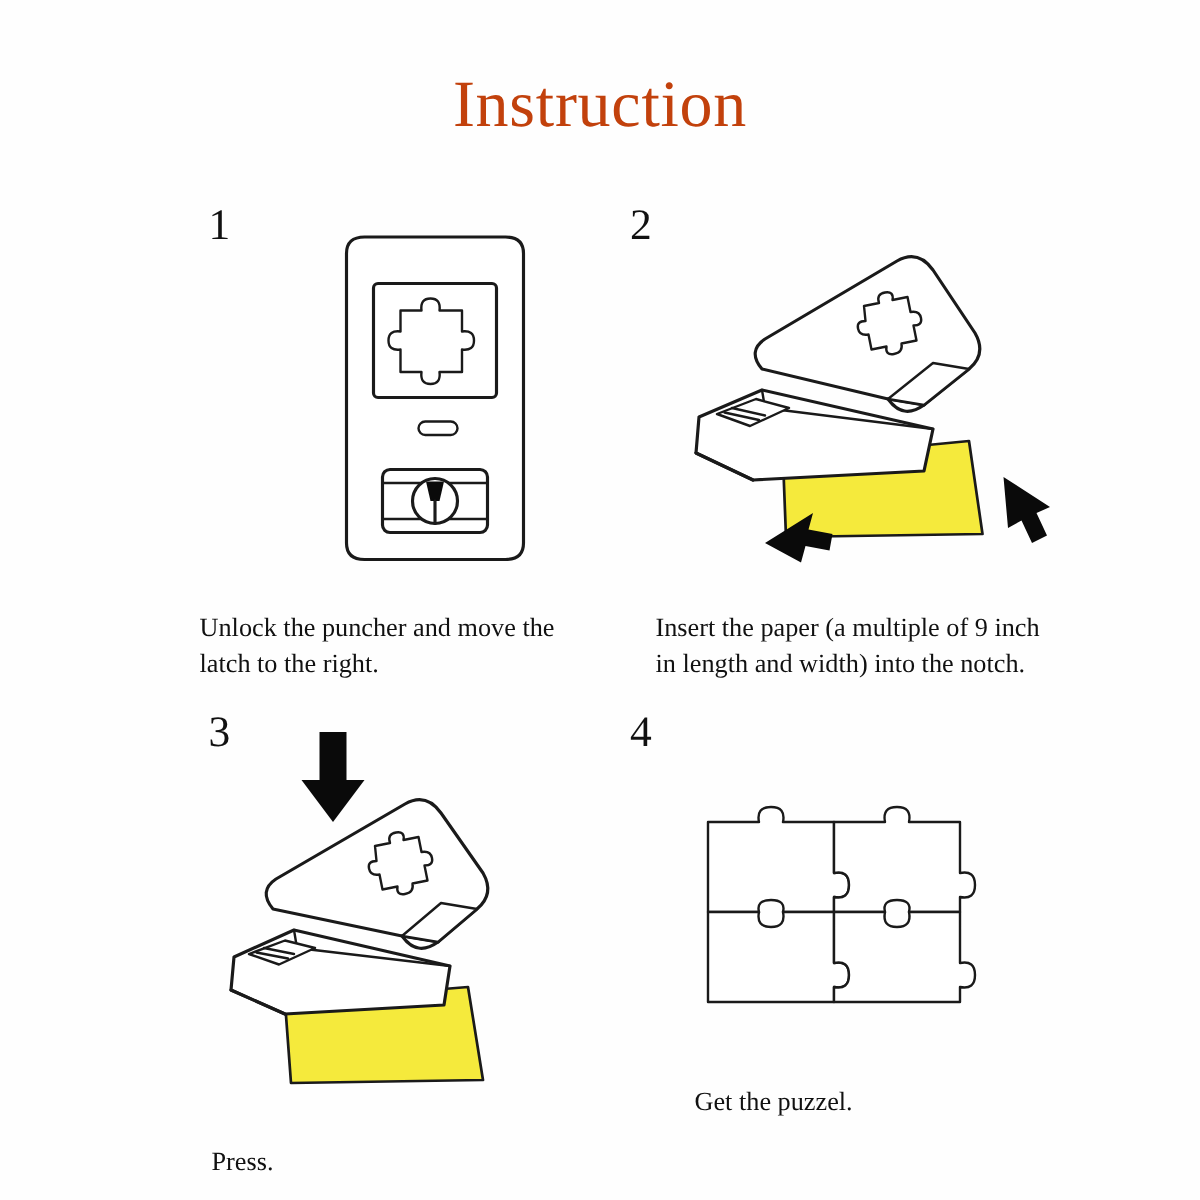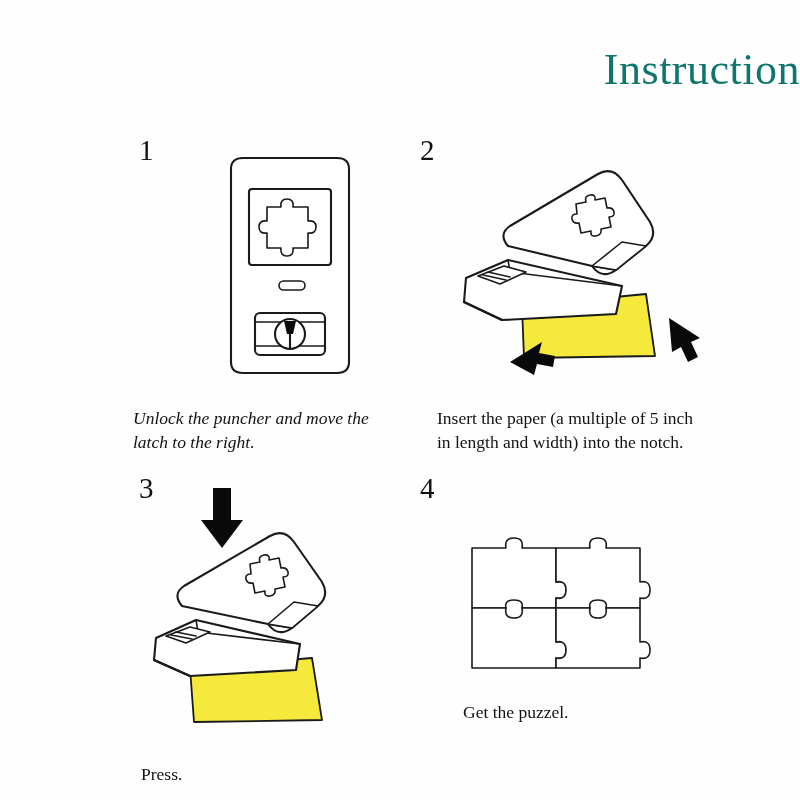--- a/index.html
+++ b/index.html
@@ -19,25 +19,25 @@
     position: relative;
     width: 800px;
     height: 800px;
     background: #fefefe;
   }
   .title {
     position: absolute;
     top: 44px;
     left: 0;
     width: 800px;
-    text-align: right;
+    text-align: center;
     font-size: 44px;
     font-family: "Liberation Serif", serif;
     letter-spacing: 0.5px;
-    color: #0f766e;
+    color: #c2410c;
   }
   .step {
     position: absolute;
   }
   .step-num {
     position: absolute;
     font-size: 29px;
     font-family: "Liberation Serif", serif;
     color: #111;
   }
@@ -83,21 +83,21 @@
         <rect class="wh" x="50" y="158" width="70" height="42" rx="5"></rect>
         <line class="ln-thin" x1="50" y1="167" x2="120" y2="167"></line>
         <line class="ln-thin" x1="50" y1="191" x2="120" y2="191"></line>
 
         <circle class="wh" cx="85" cy="179" r="15"></circle>
         <path class="blk" d="M79 166 L91 166 L88 179 L82 179 Z"></path>
         <line class="ln" x1="85" y1="179" x2="85" y2="194"></line>
       </svg>
     </div>
 
-    <div class="caption" style="left:133px; top:406px; width:270px; white-space:pre-line;font-style:italic;">Unlock the puncher and move the
+    <div class="caption" style="left:133px; top:406px; width:270px; white-space:pre-line;">Unlock the puncher and move the
 latch to the right.</div>
   </div>
 
   <div class="step">
     <div class="step-num" style="left:420px; top:134px;">2</div>
 
     <div class="art" style="left:450px; top:160px;">
       <svg width="260" height="230" viewBox="0 0 260 230" aria-hidden="true">
 
         <path class="ylw" d="M72 146 L196 134 L205 196 L74 198 Z"></path>
@@ -115,21 +115,21 @@
 
         <path class="wh-thin" d="M126 44 L136 42 Q134 36 140 35 Q146 34 145 40 L155 38 L157 48 Q163 47 164 52 Q165 57 159 57 L161 67 L151 69 Q152 75 146 76 Q140 77 141 71 L131 73 L129 63 Q123 64 122 59 Q121 54 127 54 Z"></path>
 
         <path class="wh-thin" d="M142 106 L166 110 L196 86 L172 82 Z"></path>
 
         <path class="blk" d="M219 158 L250 178 L241 182 L248 197 L238 202 L231 187 L222 192 Z"></path>
         <path class="blk" d="M60 202 L92 182 L89 193 L105 196 L103 207 L87 204 L84 215 Z"></path>
       </svg>
     </div>
 
-    <div class="caption" style="left:437px; top:406px; width:290px; white-space:pre-line;">Insert the paper (a multiple of 5 inch
+    <div class="caption" style="left:437px; top:406px; width:290px; white-space:pre-line;">Insert the paper (a multiple of 9 inch
 in length and width) into the notch.</div>
   </div>
 
   <div class="step">
     <div class="step-num" style="left:139px; top:472px;">3</div>
 
     <div class="art" style="left:150px; top:486px;">
       <svg width="260" height="240" viewBox="0 0 260 240" aria-hidden="true">
 
         <path class="blk" d="M63 2 L81 2 L81 34 L93 34 L72 62 L51 34 L63 34 Z"></path>
@@ -163,16 +163,16 @@
 
           <path d="M10 18 L44 18 Q42 8 52 8 Q62 8 60 18 L94 18 L94 52 Q104 50 104 60 Q104 70 94 68 L94 78 L60 78 Q62 70 52 70 Q42 70 44 78 L10 78 Z"></path>
           <path d="M94 18 L128 18 Q126 8 136 8 Q146 8 144 18 L178 18 L178 52 Q188 50 188 60 Q188 70 178 68 L178 78 L144 78 Q146 70 136 70 Q126 70 128 78 L94 78 L94 68 Q104 70 104 60 Q104 50 94 52 Z"></path>
 
           <path d="M10 78 L44 78 Q42 88 52 88 Q62 88 60 78 L94 78 L94 112 Q104 110 104 120 Q104 130 94 128 L94 138 L60 138 L10 138 Z"></path>
           <path d="M94 78 L128 78 Q126 88 136 88 Q146 88 144 78 L178 78 L178 112 Q188 110 188 120 Q188 130 178 128 L178 138 L144 138 L94 138 L94 128 Q104 130 104 120 Q104 110 94 112 Z"></path>
         </g>
       </svg>
     </div>
 
-    <div class="caption" style="left:463px; top:700px; width:240px; white-space:pre-line;">Get the puzzel.</div>
+    <div class="caption" style="left:463px; top:722px; width:240px; white-space:pre-line;">Get the puzzel.</div>
   </div>
 
 </div>
 
 </body></html>

